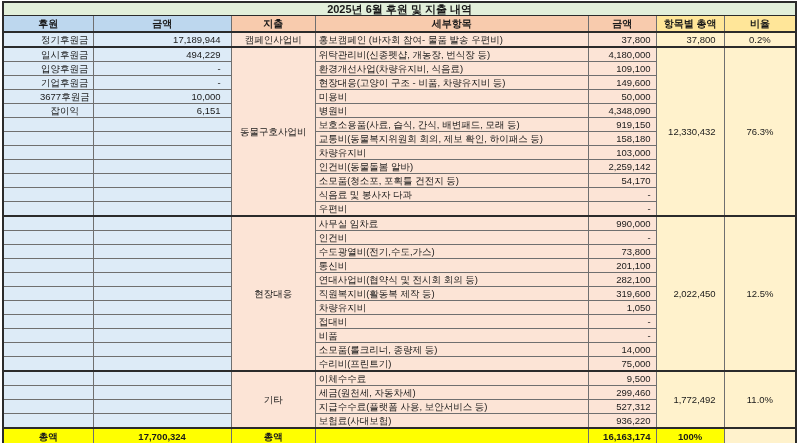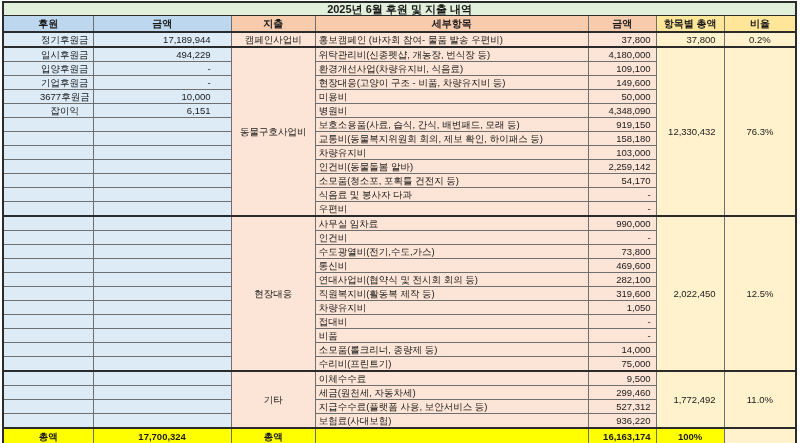--- a/index.html
+++ b/index.html
@@ -31,21 +31,21 @@
     font-weight:bold;font-size:10px;height:15px;text-align:center;
     border-bottom:2px solid var(--bd-dark);
     margin-left:8px;
   }
   .h-blue{background:var(--blue-h);}
   .h-orange{background:var(--orange-h);}
   .h-yellow{background:var(--yellow-h);}
   tbody td{height:13px;}
   .c-don{background:var(--blue);}
   .c-don.name{text-align:center;padding-left:36px;}
-  .c-don.amt{text-align:right;padding-right:20px;margin-top:24px;}
+  .c-don.amt{text-align:right;padding-right:10px;margin-top:24px;}
   .c-grp{background:var(--orange);text-align:center;}
   .c-det{background:var(--orange);}
   .c-amt{background:var(--orange);text-align:right;padding-right:5px;}
   .c-sub{background:var(--yellow);text-align:right;padding-right:8px;}
   .c-rat{background:var(--yellow);text-align:center;}
   tbody tr.group-start td{border-top:2px solid var(--bd-dark);}
   tfoot td{
     height:16px;font-weight:bold;border-top:2px solid var(--bd-dark);
     background:var(--total);
   }
@@ -184,21 +184,21 @@
       <tr>
         <td class="c-don name"></td>
         <td class="c-don amt"></td>
         <td class="c-det">수도광열비(전기,수도,가스)</td>
         <td class="c-amt">73,800</td>
       </tr>
       <tr>
         <td class="c-don name"></td>
         <td class="c-don amt"></td>
         <td class="c-det">통신비</td>
-        <td class="c-amt">469,600</td>
+        <td class="c-amt">201,100</td>
       </tr>
       <tr>
         <td class="c-don name"></td>
         <td class="c-don amt"></td>
         <td class="c-det">연대사업비(협약식 및 전시회 회의 등)</td>
         <td class="c-amt">282,100</td>
       </tr>
       <tr>
         <td class="c-don name"></td>
         <td class="c-don amt"></td>

